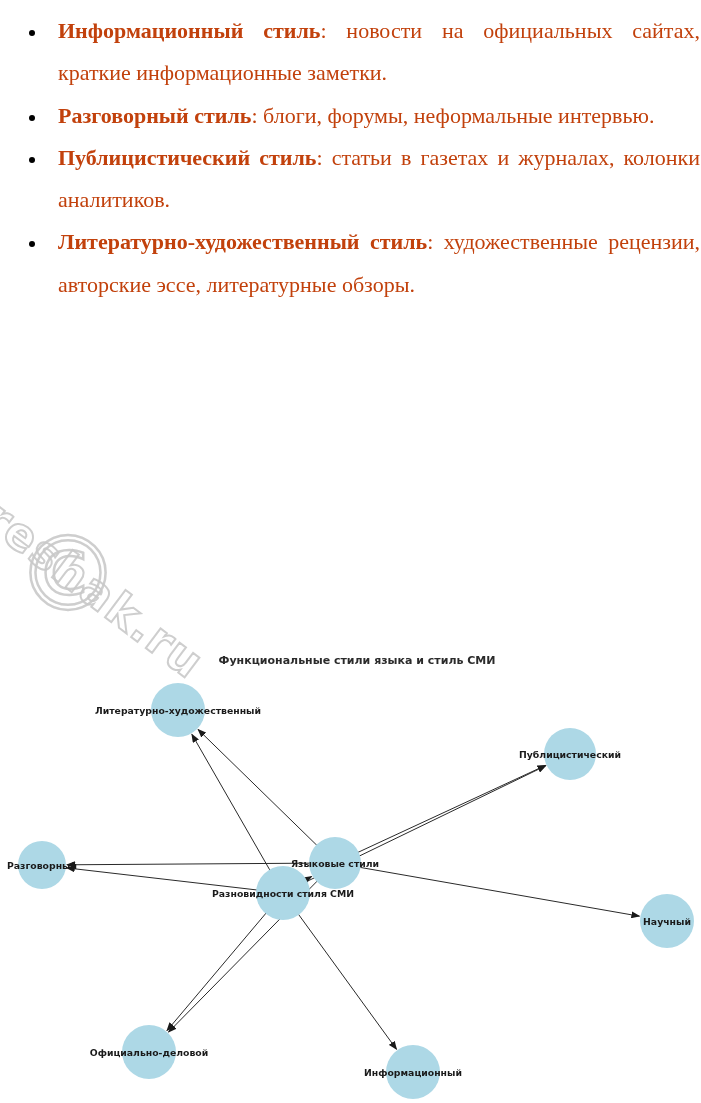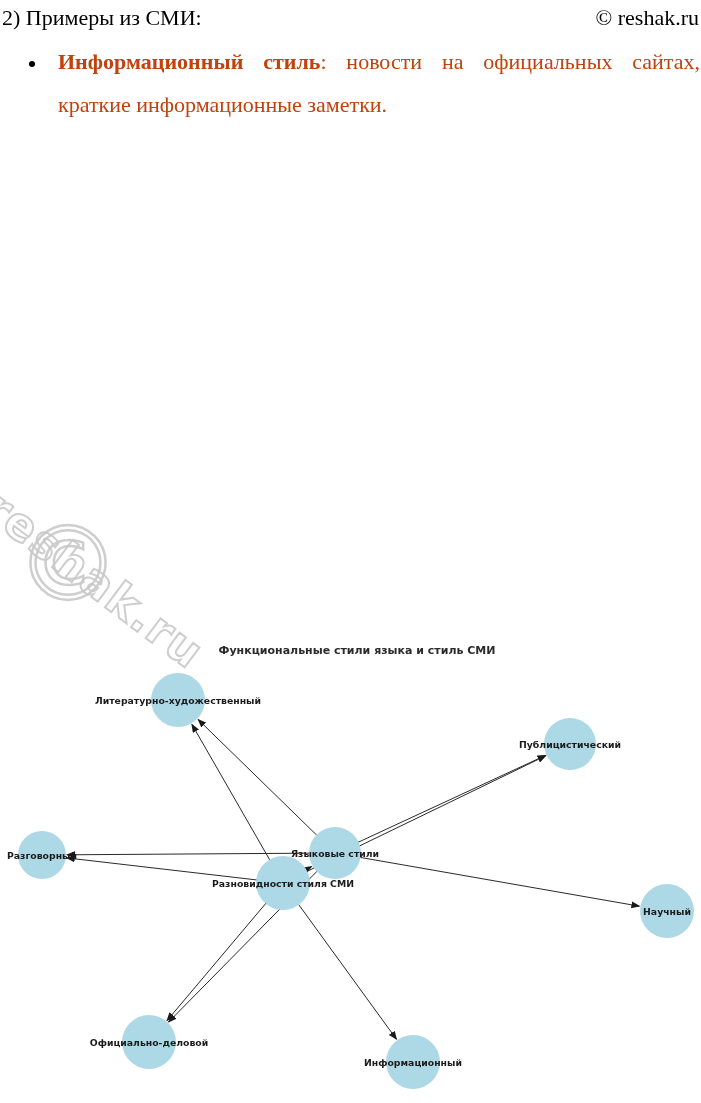--- a/index.html
+++ b/index.html
@@ -70,26 +70,25 @@
 </style>
 </head>
 <body>
 
 <div class="page">
 
   <div class="watermark wm-text">reshak.ru</div>
   <div class="watermark wm-copy">©</div>
 
   <div class="doc">
-    <div class="doc-header">
-      <span>2) Примеры из СМИ:</span>
-      <span>© reshak.ru</span>
-    </div>
     <ul class="styles-list" id="styles-list">
         <li><b>Информационный стиль</b><span>: новости на официальных сайтах, краткие информационные заметки.</span></li>
+        <li><b>Разговорный стиль</b><span>: блоги, форумы, неформальные интервью.</span></li>
+        <li><b>Публицистический стиль</b><span>: статьи в газетах и журналах, колонки аналитиков.</span></li>
+        <li><b>Литературно-художественный стиль</b><span>: художественные рецензии, авторские эссе, литературные обзоры.</span></li>
       </ul>
   </div>
 
   <svg class="diagram-svg" width="701" height="1103" viewBox="0 0 701 1103">
     <defs>
       <marker id="arrow" markerWidth="9" markerHeight="7" refX="8" refY="3.5" orient="auto" markerUnits="userSpaceOnUse">
         <path d="M0,0 L9,3.5 L0,7 z" fill="#1a1a1a"></path>
       </marker>
     </defs>
     <text class="diagram-title" x="357" y="654" text-anchor="middle">Функциональные стили языка и стиль СМИ</text>

